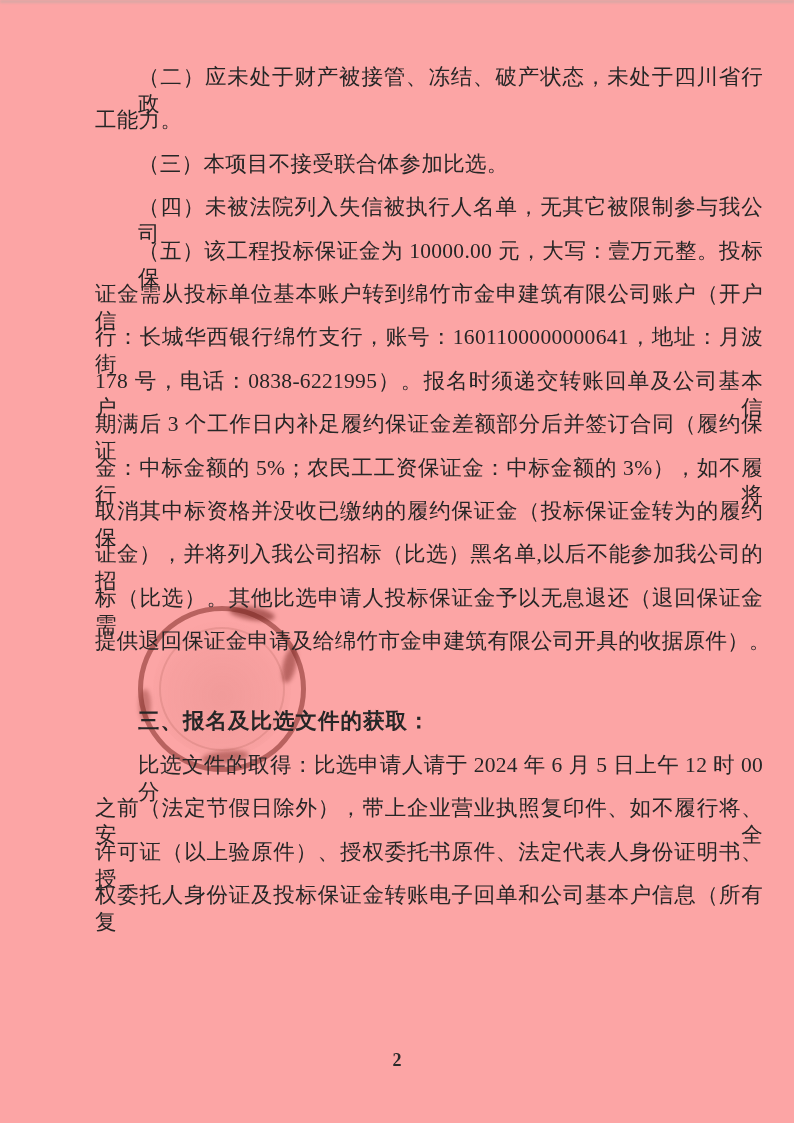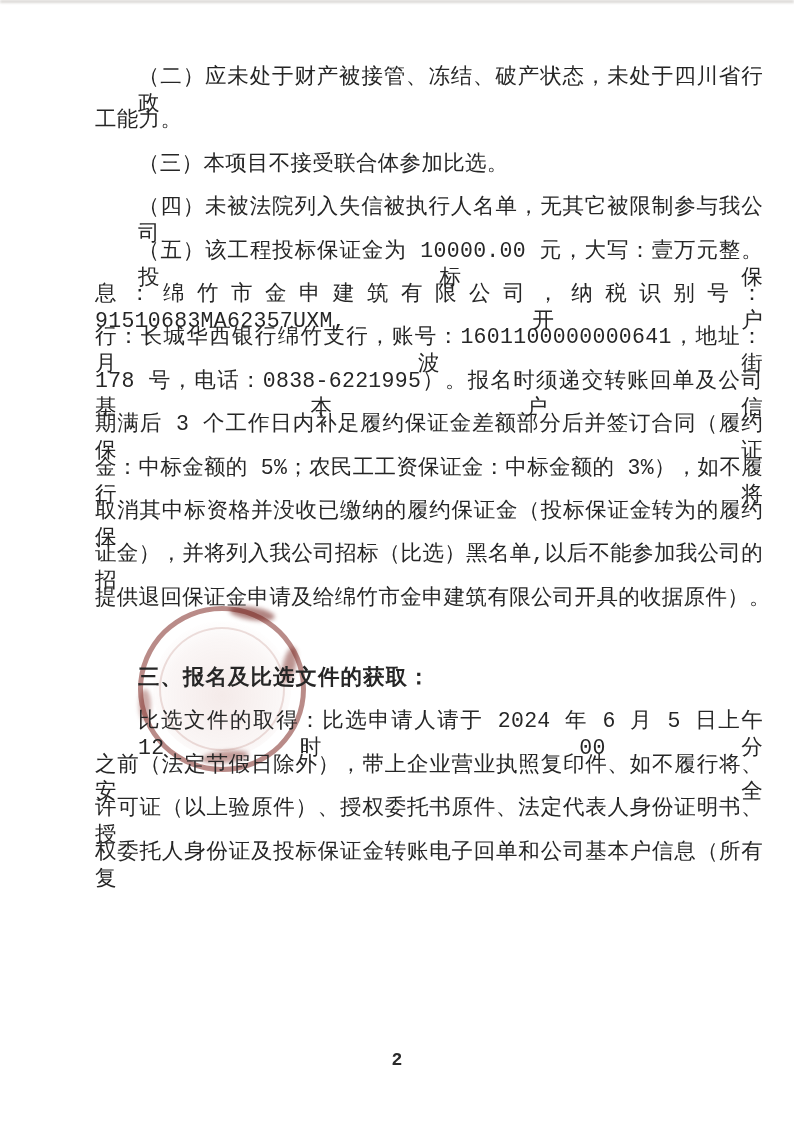--- a/index.html
+++ b/index.html
@@ -4,23 +4,22 @@
 <style>
   html,body{margin:0;padding:0;}
   body{
     width:794px;height:1123px;
     font-family:"Liberation Serif","DejaVu Serif",serif;
     background:#e8e8e6;
   }
   .paper{
     position:relative;
     width:794px;height:1123px;
-    background:#ffffff;
+    background:#fca5a5;
     overflow:hidden;
-    font-family:Liberation Mono, monospace;
   }
   .scan-edge{
     position:absolute;top:0;left:0;right:0;height:3px;
     background:rgba(175,170,165,0.45);
     filter:blur(1px);
   }
   .content{
     position:absolute;
     left:95px;top:64px;
     width:668px;
@@ -94,27 +93,28 @@
     <div class="blob b3"></div>
     <div class="blob b4"></div>
   </div>
 
   <div class="content">
     <div class="ln indent just">（二）应未处于财产被接管、冻结、破产状态，未处于四川省行政</div>
     <div class="ln">工能力。</div>
     <div class="ln indent">（三）本项目不接受联合体参加比选。</div>
     <div class="ln indent just">（四）未被法院列入失信被执行人名单，无其它被限制参与我公司</div>
     <div class="ln indent just">（五）该工程投标保证金为 10000.00 元，大写：壹万元整。投标保</div>
-    <div class="ln just">息：绵竹市金申建筑有限公司，纳税识别号：91510683MA62357UXM,开户</div>
+    <div class="ln just">证金需从投标单位基本账户转到绵竹市金申建筑有限公司账户（开户信</div>
     <div class="ln just">行：长城华西银行绵竹支行，账号：1601100000000641，地址：月波街</div>
     <div class="ln just">178 号，电话：0838-6221995）。报名时须递交转账回单及公司基本户信</div>
     <div class="ln just">期满后 3 个工作日内补足履约保证金差额部分后并签订合同（履约保证</div>
     <div class="ln just">金：中标金额的 5%；农民工工资保证金：中标金额的 3%），如不履行将</div>
     <div class="ln just">取消其中标资格并没收已缴纳的履约保证金（投标保证金转为的履约保</div>
     <div class="ln just">证金），并将列入我公司招标（比选）黑名单,以后不能参加我公司的招</div>
+    <div class="ln just">标（比选）。其他比选申请人投标保证金予以无息退还（退回保证金需</div>
     <div class="ln">提供退回保证金申请及给绵竹市金申建筑有限公司开具的收据原件）。</div>
     <div class="ln indent bold">三、报名及比选文件的获取：</div>
     <div class="ln indent just">比选文件的取得：比选申请人请于 2024 年 6 月 5 日上午 12 时 00 分</div>
     <div class="ln just">之前（法定节假日除外），带上企业营业执照复印件、如不履行将、安全</div>
     <div class="ln just">许可证（以上验原件）、授权委托书原件、法定代表人身份证明书、授</div>
     <div class="ln just">权委托人身份证及投标保证金转账电子回单和公司基本户信息（所有复</div>
   </div>
 
   <div class="page-number">2</div>
 </div>

